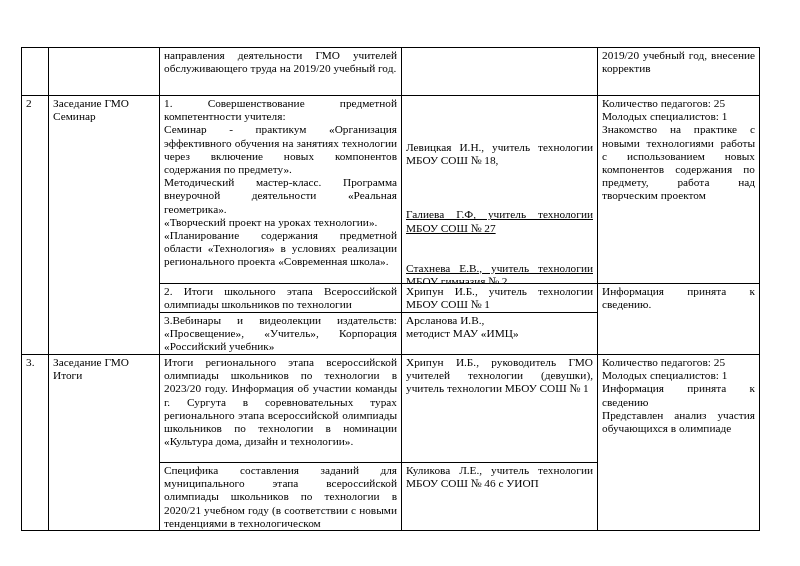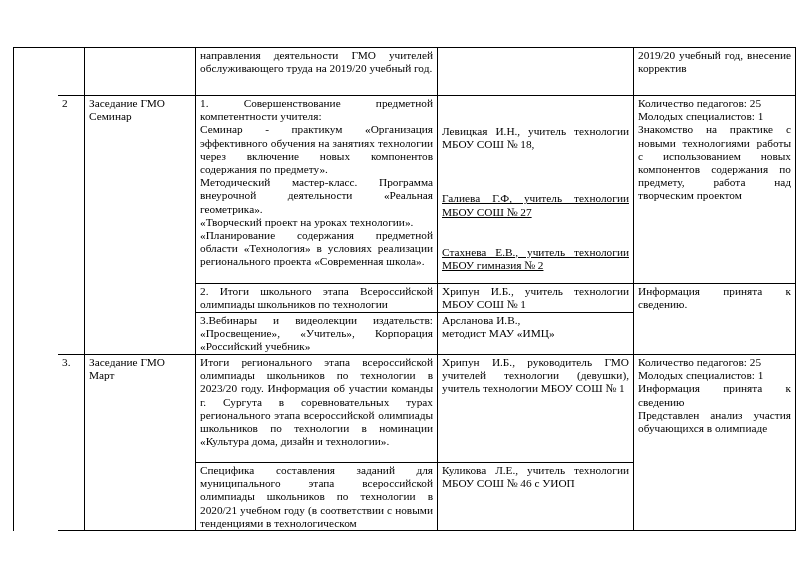--- a/index.html
+++ b/index.html
@@ -1,41 +1,40 @@
 <!DOCTYPE html>
 <html><head>
 <meta charset="utf-8">
 <style>
   html,body{margin:0;padding:0;background:#ffffff;}
   .page{
     position:relative;width:800px;height:566px;background:#ffffff;
     font-family:"Liberation Serif","DejaVu Serif",serif;color:#000;overflow:hidden;
   }
   .tbl{
-    position:absolute;left:13px;top:47px;
+    position:absolute;left:21px;top:47px;
     display:grid;
     grid-template-columns:27px 111px 242px 196px 162px;
     grid-template-rows:48px 188px 29px 42px 108px 68px;
     border-top:1px solid #000;border-left:1px solid #000;
     box-sizing:border-box;
-    padding-left:44px;
   }
   .cell{
     border-right:1px solid #000;border-bottom:1px solid #000;
     box-sizing:border-box;
     padding:1px 4px 2px 4px;
     font-size:11.3px;line-height:13.2px;
     overflow:hidden;
   }
   .just{text-align:justify;}
   .p{margin:0;}
   .gc1{grid-column:1}.gc2{grid-column:2}.gc3{grid-column:3}.gc4{grid-column:4}.gc5{grid-column:5}
   .gr1{grid-row:1}.gr2{grid-row:2}.gr3{grid-row:3}.gr4{grid-row:4}.gr5{grid-row:5}.gr6{grid-row:6}
   .gr2-4{grid-row:2/5}.gr3-4{grid-row:3/5}.gr5-6{grid-row:5/7}
-  .sp1{margin-top:28px;}
+  .sp1{margin-top:44px;}
   .sp2{margin-top:41px;text-decoration:underline;}
   .sp3{margin-top:27px;text-decoration:underline;}
 </style>
 </head>
 <body>
 
 <div class="page">
   <div class="tbl">
 
     <div class="cell gc1 gr1"></div>
@@ -77,21 +76,21 @@
     <div class="cell gc4 gr4">
       <div class="p">Арсланова И.В.,</div>
       <div class="p">методист МАУ «ИМЦ»</div>
     </div>
 
     <div class="cell gc5 gr3-4 just">Информация принята к сведению.</div>
 
     <div class="cell gc1 gr5-6">3.</div>
     <div class="cell gc2 gr5-6">
       <div class="p">Заседание ГМО</div>
-      <div class="p">Март</div>
+      <div class="p">Итоги</div>
     </div>
 
     <div class="cell gc3 gr5 just">Итоги регионального этапа всероссийской олимпиады школьников по технологии в 2023/20 году. Информация об участии команды г. Сургута в соревновательных турах регионального этапа всероссийской олимпиады школьников по технологии в номинации «Культура дома, дизайн и технологии».</div>
     <div class="cell gc4 gr5 just">Хрипун И.Б., руководитель ГМО учителей технологии (девушки), учитель технологии МБОУ СОШ № 1</div>
 
     <div class="cell gc3 gr6 just">Специфика составления заданий для муниципального этапа всероссийской олимпиады школьников по технологии в 2020/21 учебном году (в соответствии с новыми тенденциями в технологическом</div>
     <div class="cell gc4 gr6 just">Куликова Л.Е., учитель технологии МБОУ СОШ № 46 с УИОП</div>
 
     <div class="cell gc5 gr5-6 just">
       <div class="p">Количество педагогов: 25</div>

